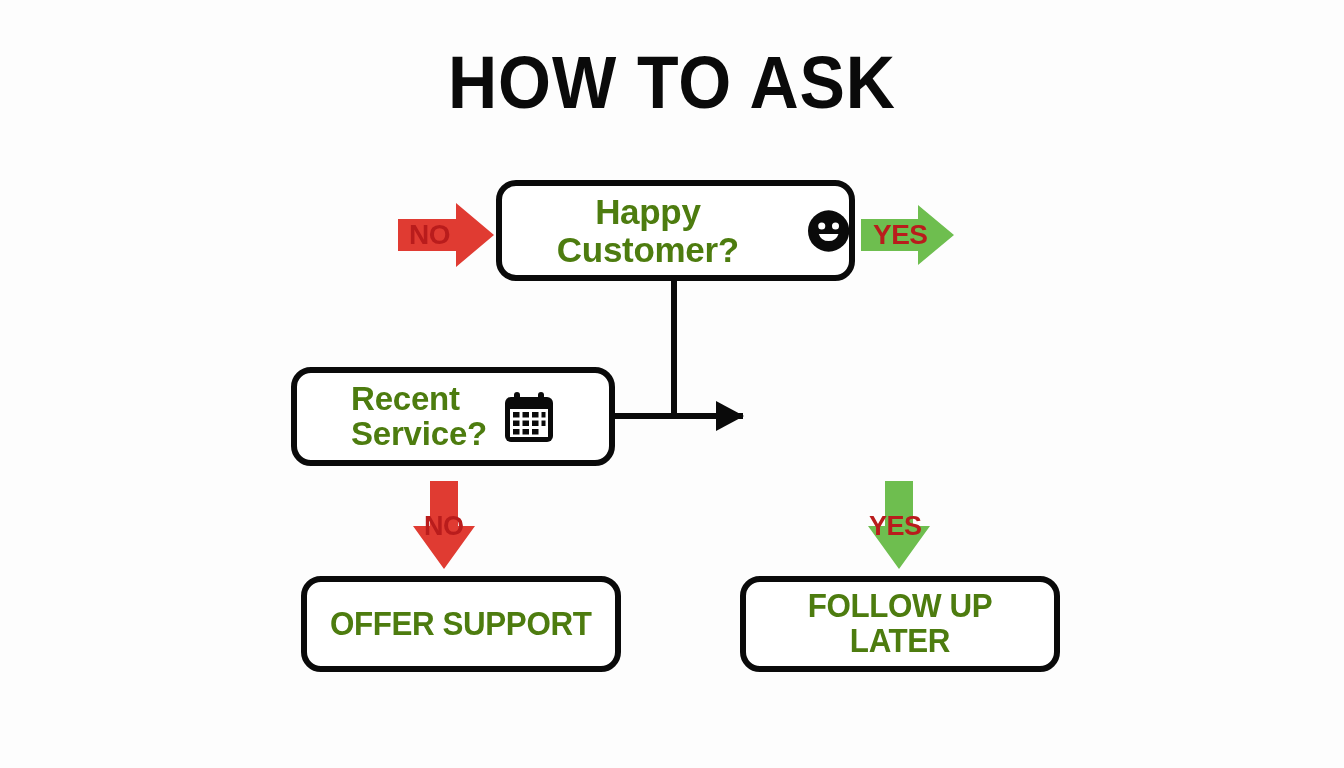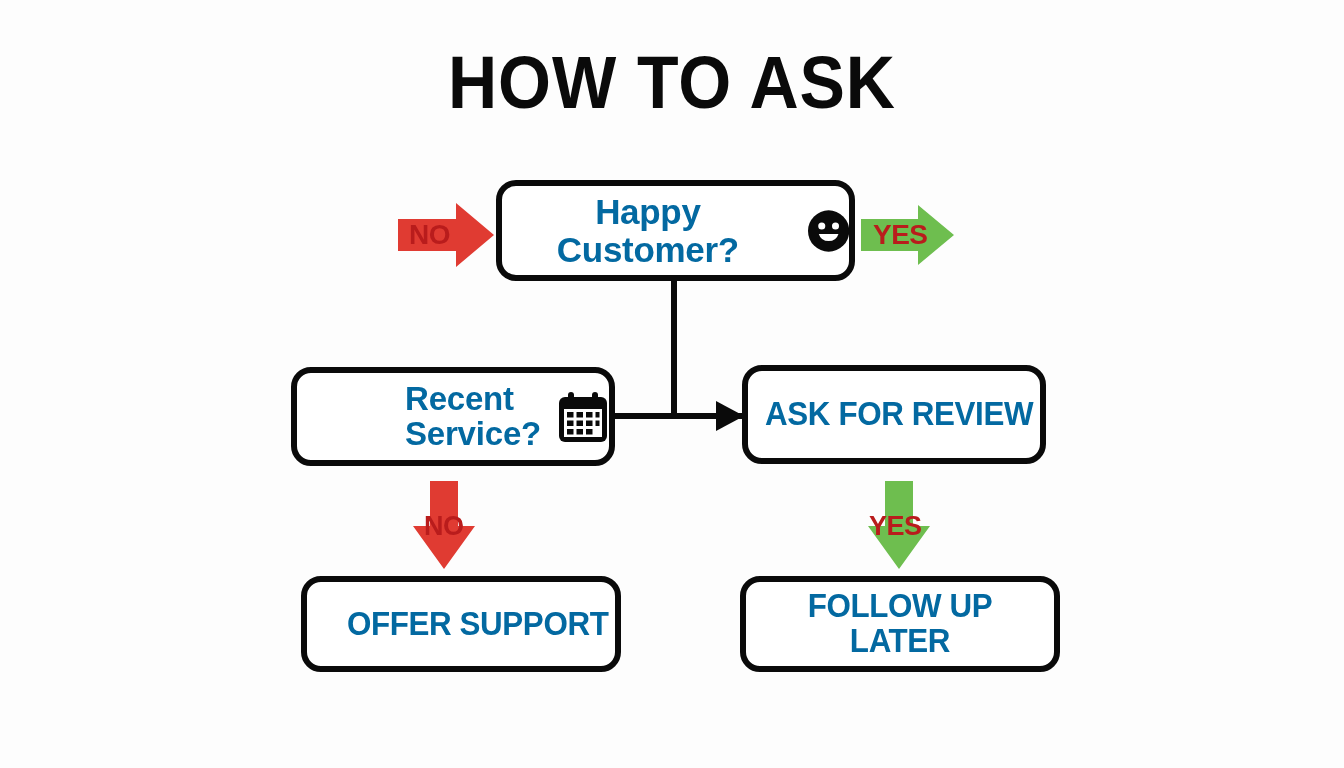--- a/index.html
+++ b/index.html
@@ -38,22 +38,22 @@
 
   
   .node {
     position: absolute;
     box-sizing: border-box;
     background: #ffffff;
     border: 6px solid #0a0a0a;
     border-radius: 20px;
     display: flex;
     align-items: center;
-    justify-content: flex-end;
-    color: #0369a1;
+    justify-content: center;
+    color: #4d7c0f;
     z-index: 3;
   }
   .node-label {
     font-family: "Liberation Sans", sans-serif;
     font-weight: bold;
     line-height: 1.06;
     text-align: center;
     white-space: pre-line;
   }
 
@@ -261,23 +261,20 @@
         <rect x="19.5" y="28.5" width="6.5" height="5.5"></rect>
         <rect x="29" y="28.5" width="6.5" height="5.5"></rect>
         <rect x="38.5" y="28.5" width="4" height="5.5"></rect>
         <rect x="10" y="37" width="6.5" height="5.5"></rect>
         <rect x="19.5" y="37" width="6.5" height="5.5"></rect>
         <rect x="29" y="37" width="6.5" height="5.5"></rect>
       </g>
     </svg>
   </div>
 
-  <div class="node" id="node-ask">
-    <span class="node-label">ASK FOR REVIEW</span>
-  </div>
 
   <div class="node" id="node-offer">
     <span class="node-label">OFFER SUPPORT</span>
   </div>
 
   <div class="node" id="node-follow">
     <span class="node-label">FOLLOW UP LATER</span>
   </div>
 
 </div>

